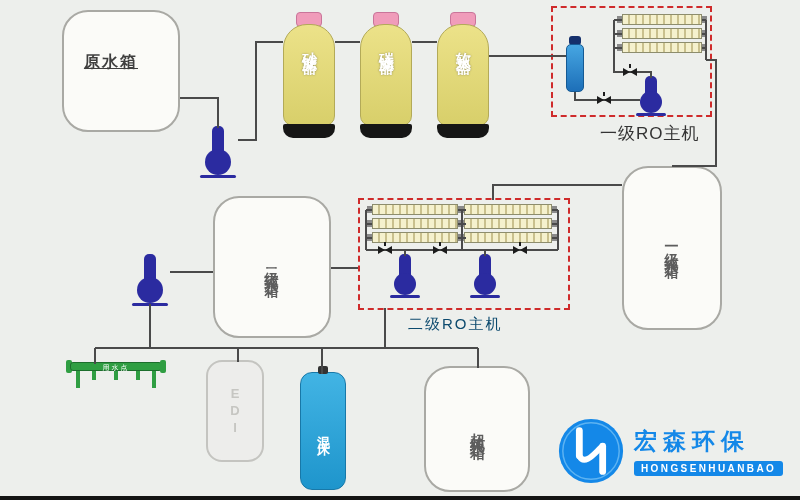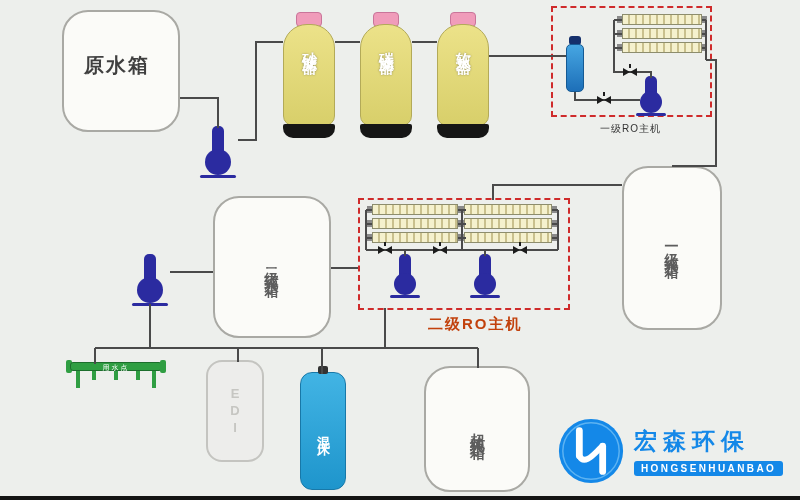--- a/index.html
+++ b/index.html
@@ -11,21 +11,21 @@
   .bottom-bar{position:absolute;left:0;bottom:0;width:100%;height:4px;background:#141414;}
 
   
   .vtext{writing-mode:vertical-rl;text-orientation:upright;}
 
   
   .tank{position:absolute;background:#fbfbf8;border:2px solid #a9a9a4;border-radius:26px;
         display:flex;align-items:center;justify-content:center;box-sizing:border-box;}
   .tank .lbl{color:#5d5d5d;font-size:14px;font-weight:bold;letter-spacing:4px;}
   #raw-tank{left:62px;top:10px;width:118px;height:122px;align-items:flex-start;justify-content:flex-start;}
-  #raw-tank .lbl{margin:40px 0 16px 20px;font-size:20px;color:#3f3f3f;letter-spacing:2px;}
+  #raw-tank .lbl{margin:40px 0 16px 20px;font-size:16px;color:#3f3f3f;letter-spacing:2px;text-decoration:underline;}
   #stage2-tank{left:213px;top:196px;width:118px;height:142px;}
   #stage1-tank{left:622px;top:166px;width:100px;height:164px;}
   #ultra-tank{left:424px;top:366px;width:106px;height:126px;}
   #ultra-tank .lbl{font-size:15px;}
 
   
   .vessel{position:absolute;width:52px;height:126px;}
   .vessel .cap{position:absolute;top:0;left:50%;transform:translateX(-50%);
                width:26px;height:15px;background:#f09cba;border:1px solid #c9759a;border-radius:4px;box-sizing:border-box;}
   .vessel .vbody{position:absolute;top:12px;left:0;width:52px;height:102px;box-sizing:border-box;
@@ -36,22 +36,22 @@
   .vessel .base{position:absolute;top:112px;left:0;width:52px;height:14px;background:#161616;border-radius:2px 2px 10px 10px;}
   #vessel-sand{left:283px;top:12px;}
   #vessel-carbon{left:360px;top:12px;}
   #vessel-softener{left:437px;top:12px;}
 
   
   .ro-box{position:absolute;border:2px dashed #cf2b2b;box-sizing:border-box;}
   #ro1-box{left:551px;top:6px;width:161px;height:111px;}
   #ro2-box{left:358px;top:198px;width:212px;height:112px;}
   .ro-label{position:absolute;color:#333;white-space:nowrap;}
-  #ro1-label{left:600px;top:122px;font-size:10px;letter-spacing:1px;text-align:center;}
-  #ro2-label{left:428px;top:315px;font-size:15px;font-weight:bold;color:#c2410c;letter-spacing:2px;}
+  #ro1-label{left:600px;top:122px;font-size:17px;letter-spacing:1px;text-align:center;}
+  #ro2-label{left:408px;top:315px;font-size:15px;font-weight:normal;color:#0c4a6e;letter-spacing:2px;}
 
   
   .membrane{position:absolute;height:11px;box-sizing:border-box;
             background:repeating-linear-gradient(90deg,#f5f1cd 0 5px,#c9c08d 5px 7px);
             border:1px solid #8d8d6d;}
   .membrane:before,.membrane:after{content:"";position:absolute;top:1px;width:5px;height:7px;background:#8a8a8a;}
   .membrane:before{left:-6px;}
   .membrane:after{right:-6px;}
 
   

